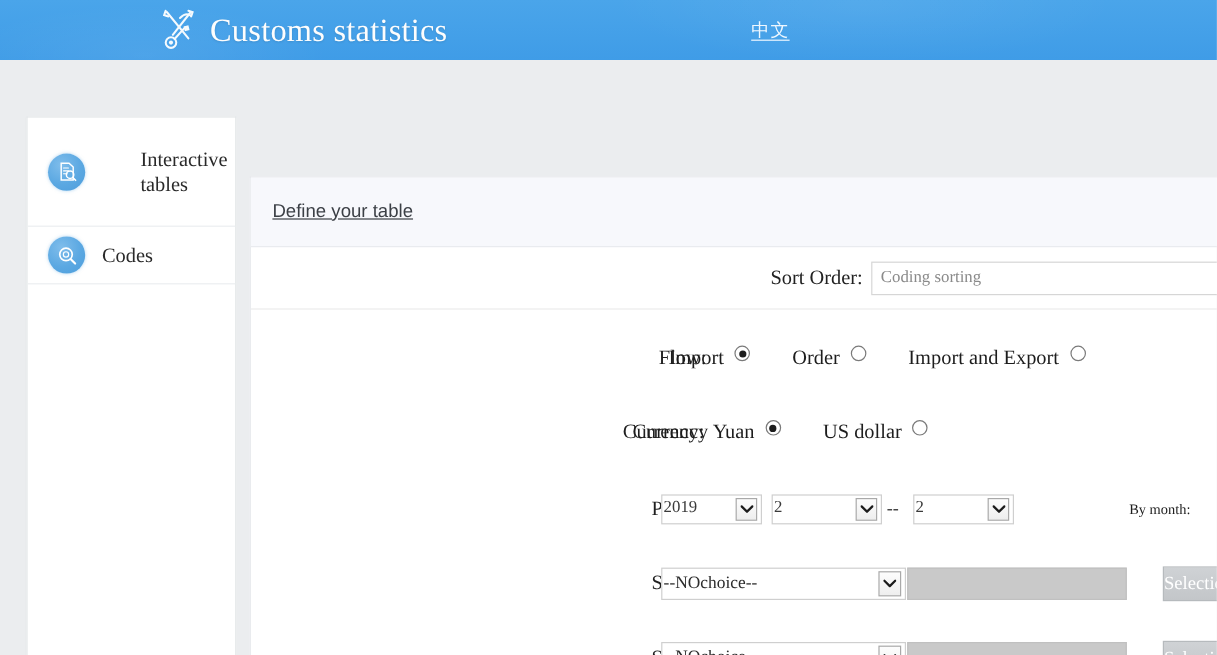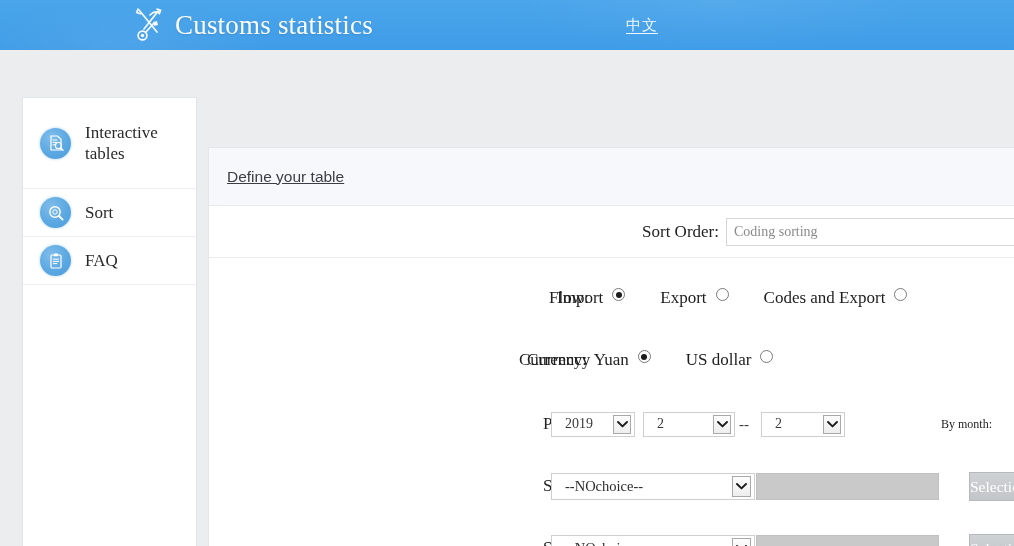--- a/index.html
+++ b/index.html
@@ -85,21 +85,21 @@
     min-height: 449px;
   }
   .side-item {
     display: flex;
     align-items: center;
     padding: 0 0 0 17px;
     height: 48px;
     border-bottom: 1px solid #eceef0;
     cursor: pointer;
   }
-  .side-item.tall { height: 91px; }
+  .side-item.tall { height: 91px; gap: 32px; }
   .side-icon {
     width: 31px; height: 31px;
     flex: none;
     border-radius: 50%;
     background: radial-gradient(circle at 36% 30%, #7fbdeb 0%, #5ba8e2 55%, #4d9ddb 100%);
     box-shadow: 0 0 3px rgba(110,175,225,0.55);
     display: flex;
     align-items: center;
     justify-content: center;
   }
@@ -221,21 +221,21 @@
   .sel {
     position: relative;
     height: 25px;
     border: 1px solid #cfcfcf;
     background: #fff;
     display: inline-flex;
     align-items: center;
     font-family: "Liberation Serif", serif;
     font-size: 14px;
     color: #3a3a3a;
-    padding-left: 13px;
+    padding-left: 1px;
     cursor: pointer;
     flex: none;
   }
   .sel .sel-text { padding-right: 26px; }
   .sel-arrow {
     position: absolute;
     right: 3px; top: 2px;
     width: 18px; height: 19px;
     border: 1px solid #a9a9a9;
     background: linear-gradient(180deg,#fdfdfd,#eeeeee);
@@ -333,34 +333,24 @@
     </div>
 
     <div class="side-item">
       <span class="side-icon">
         <svg width="18" height="18" viewBox="0 0 18 18" aria-hidden="true">
           <circle cx="8" cy="8" r="5.2" fill="none" stroke="#ffffff" stroke-width="1.4"></circle>
           <circle cx="8" cy="8" r="2.2" fill="none" stroke="#ffffff" stroke-width="1"></circle>
           <path d="M12 12 L15.6 15.6" stroke="#ffffff" stroke-width="1.8" stroke-linecap="round"></path>
         </svg>
       </span>
-      <span class="side-label">Sort</span>
+      <span class="side-label">Codes</span>
     </div>
 
 
-    <div class="side-item">
-      <span class="side-icon">
-        <svg width="18" height="18" viewBox="0 0 18 18" aria-hidden="true">
-          <rect x="4" y="3" width="10" height="13" rx="1.2" fill="none" stroke="#ffffff" stroke-width="1.2"></rect>
-          <rect x="6.8" y="1.6" width="4.4" height="2.6" rx="0.7" fill="#ffffff"></rect>
-          <path d="M6.3 7.2 h5.4 M6.3 9.4 h5.4 M6.3 11.6 h3.6" stroke="#ffffff" stroke-width="1" stroke-linecap="round"></path>
-        </svg>
-      </span>
-      <span class="side-label">FAQ</span>
-    </div>
 
   </nav>
 
   <section class="main">
 
     <div class="main-head">
       <span class="main-head-title">Define your table</span>
     </div>
 
     <div class="form-area">
@@ -370,25 +360,25 @@
         <input class="sort-input" type="text" placeholder="Coding sorting" value="Coding sorting" style="">
       </div>
 
       <div class="row row-flow">
         <span class="field-label">Flow:</span>
         <span class="opt">
           <span>Import</span>
           <span class="radio on"></span>
         </span>
         <span class="opt">
-          <span>Export</span>
+          <span>Order</span>
           <span class="radio"></span>
         </span>
         <span class="opt">
-          <span>Codes and Export</span>
+          <span>Import and Export</span>
           <span class="radio"></span>
         </span>
       </div>
 
       <div class="row row-currency">
         <span class="field-label">Currency:</span>
         <span class="opt">
           <span>Currency Yuan</span>
           <span class="radio on"></span>
         </span>

